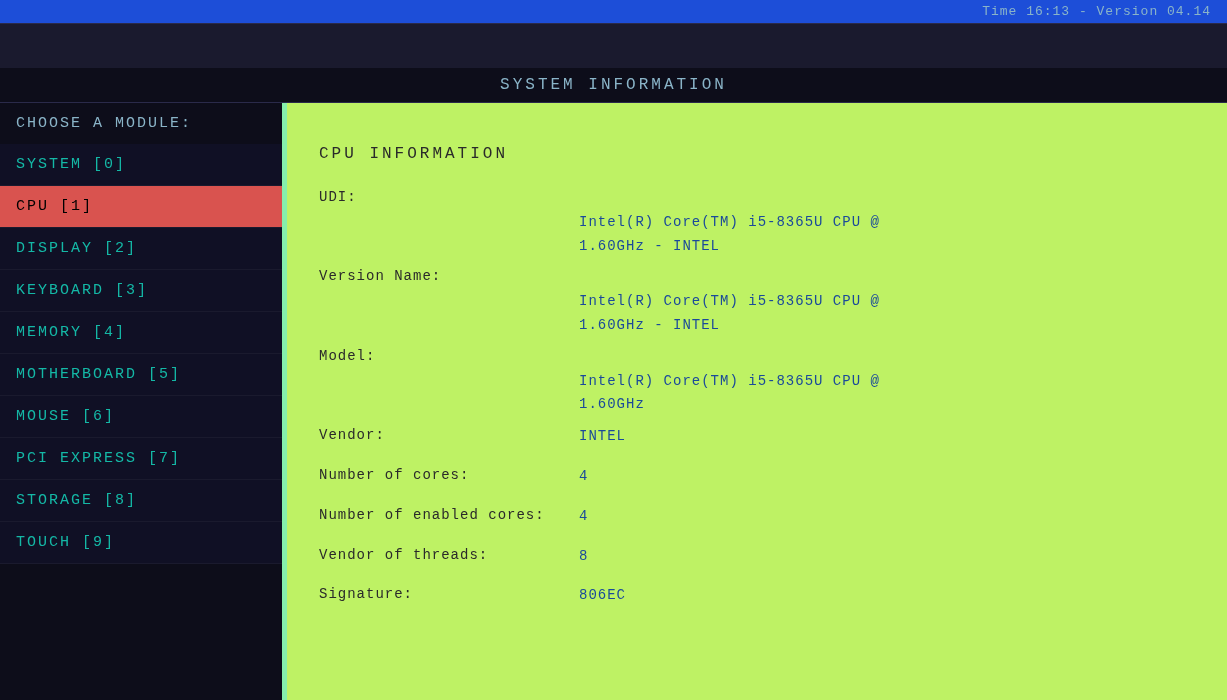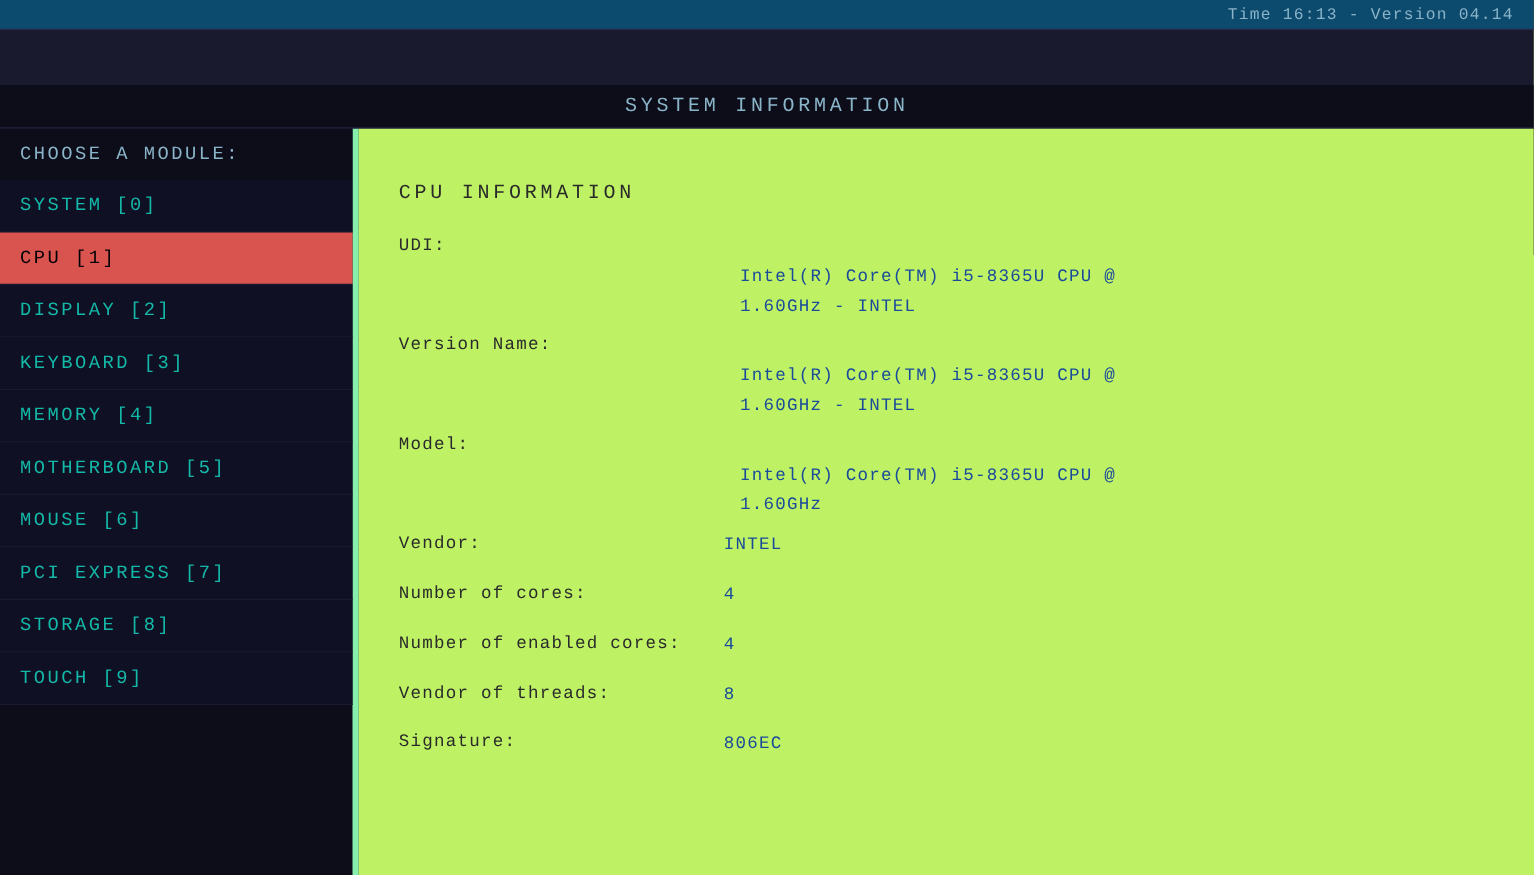--- a/index.html
+++ b/index.html
@@ -6,21 +6,21 @@
     body {
       width: 1227px;
       height: 700px;
       background-color: #1a1a2e;
       font-family: 'Courier New', Courier, monospace;
       overflow: hidden;
       color: #4fc3f7;
     }
 
     .top-bar {
-      background-color: #0c4a6e;
+      background-color: #1d4ed8;
       color: #8ab4c8;
       text-align: right;
       padding: 4px 16px;
       font-size: 13px;
       letter-spacing: 1px;
       border-bottom: 1px solid #2a2a4a;
     }
 
     .title-bar {
       background-color: #0d0d1a;
@@ -107,21 +107,20 @@
       letter-spacing: 1px;
       line-height: 1.7;
     }
 
     .info-value.blue {
       color: #1a4a9a;
     }
 
     .section-gap {
       margin-bottom: 8px;
-      gap: 13px;
     }
   </style>
 </head>
 <body>
 
 <div class="top-bar">
   <span>Time 16:13 - Version 04.14</span>
 </div>
 
 <div class="title-bar">

